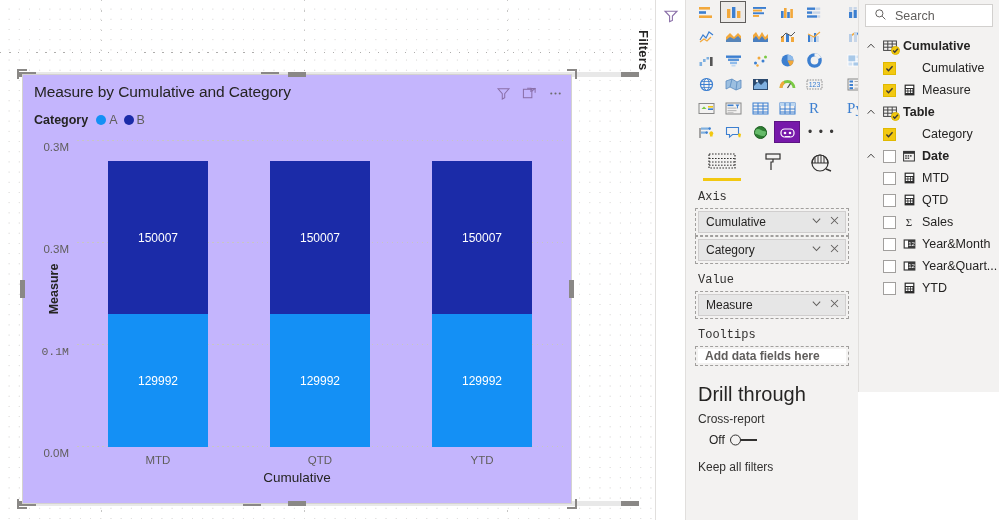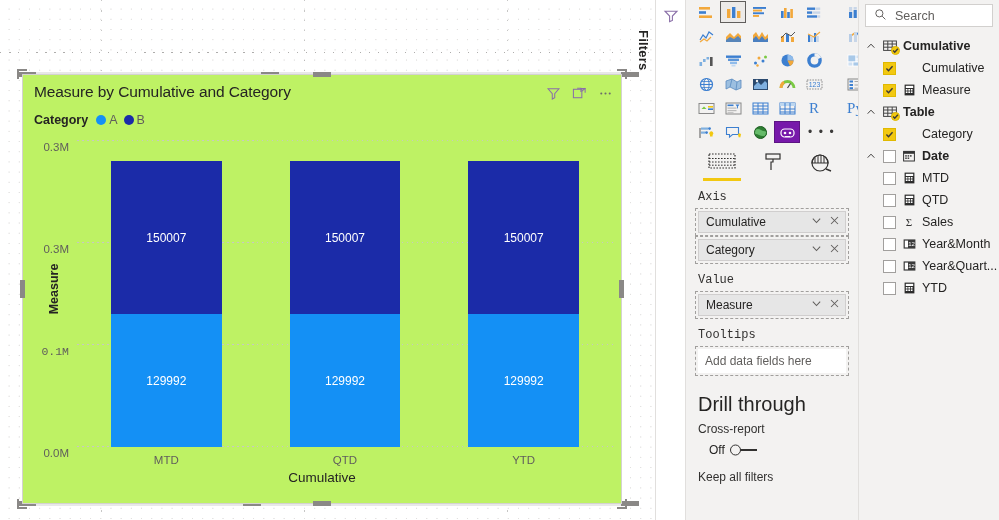--- a/index.html
+++ b/index.html
@@ -61,22 +61,22 @@
   }
   #bscroll .grip { position:absolute; top:0; width:18px; height:5px; background:#8a8886; }
   #bscroll .g1 { left: 0; }
   #bscroll .g2 { left: 225px; }
   #bscroll .g3 { right: 0; }
 
   
   #visual {
     position: absolute;
     left: 22px; top: 74px;
-    width: 600px; height: 430px;
-    background: #bef264;
+    width: 550px; height: 430px;
+    background: #c4b5fd;
     border: 1px solid #d4d2d0;
   }
   .sel-handle {
     position: absolute; background: transparent;
     border: 2px solid #8a8886; width: 10px; height: 10px;
   }
   .sh-tl { left: -6px; top: -6px; border-right:none; border-bottom:none; }
   .sh-tr { right: -6px; top: -6px; border-left:none; border-bottom:none; }
   .sh-bl { left: -6px; bottom: -6px; border-right:none; border-top:none; }
   .sh-br { right: -6px; bottom: -6px; border-left:none; border-top:none; }
@@ -205,21 +205,21 @@
   .well-inner {
     background: #e6e6e6;
     border: 1px solid #d0cece;
     height: 22px;
     display: flex; align-items: center;
     padding: 0 5px 0 7px;
     font-size: 12px; color: #252423;
   }
   .well-inner.empty {
     background: #ffffff; border: none;
-    color: #605e5c; height: 24px;
+    color: #605e5c; height: 14px; font-weight: bold;
   }
   .well-inner .spacer { flex: 1; }
   .well-inner .chev, .well-inner .xb { color:#605e5c; }
   .well-inner .chev { margin-right: 7px; }
 
   #drillthrough-title {
     font-size: 20px; color: #252423; margin: 17px 0 6px 5px;
   }
   .cr-label { font-size: 12px; color: #323130; margin: 6px 0 0 5px; }
   #cross-report-toggle {
@@ -230,21 +230,21 @@
   .toggle-track { width: 26px; height: 2px; background: #323130; position: relative; }
   .toggle-knob {
     position: absolute; left: -1px; top: 50%; transform: translateY(-50%);
     width: 11px; height: 11px; border-radius: 50%;
     border: 1.6px solid #323130; background: #f3f2f1;
   }
   #keepallfilters { font-size: 12px; color: #323130; margin: 13px 0 0 5px; }
 
   
   #fields-pane {
-    flex: 1 1 auto; height: 520px;
+    flex: 1 1 auto; height: 392px;
     background: #f3f2f1;
     border-left: 1px solid #e1dfdd;
     position: relative;
     overflow: hidden;
   }
   #fields-search {
     margin: 4px 6px 0 6px; height: 23px;
     background: #ffffff; border: 1px solid #d2d0ce;
     display: flex; align-items: center; gap: 8px;
     padding: 0 8px;

